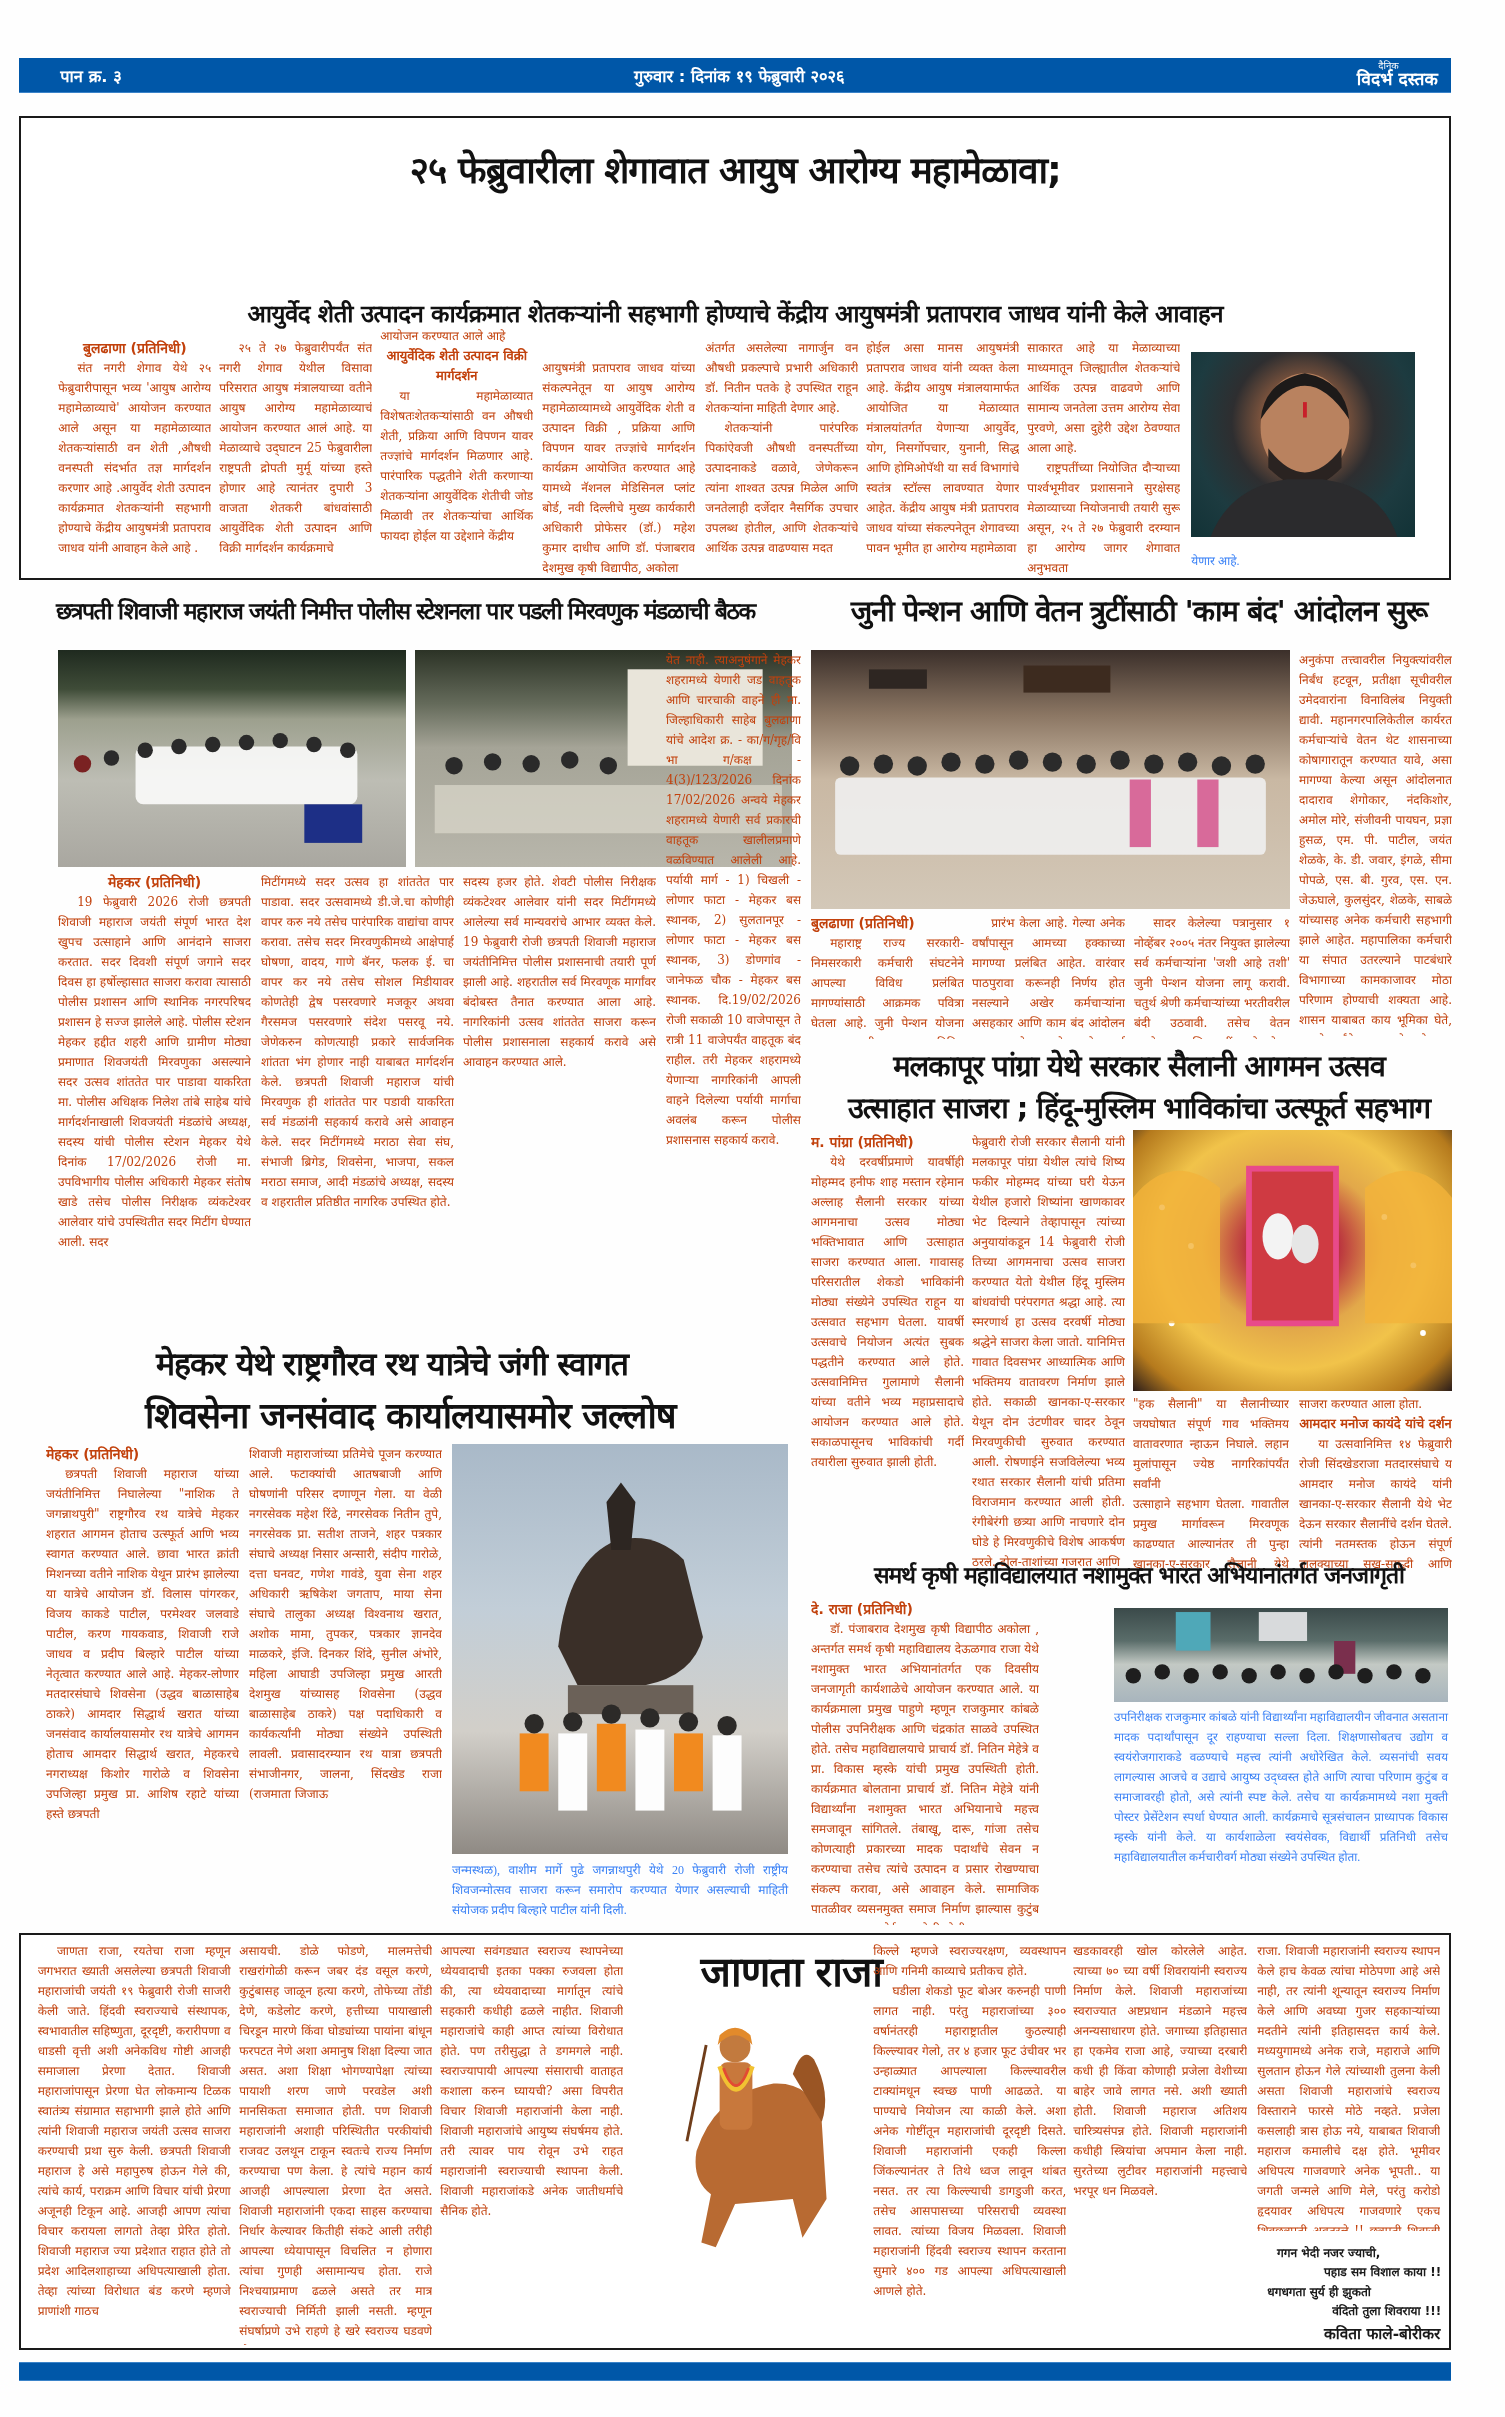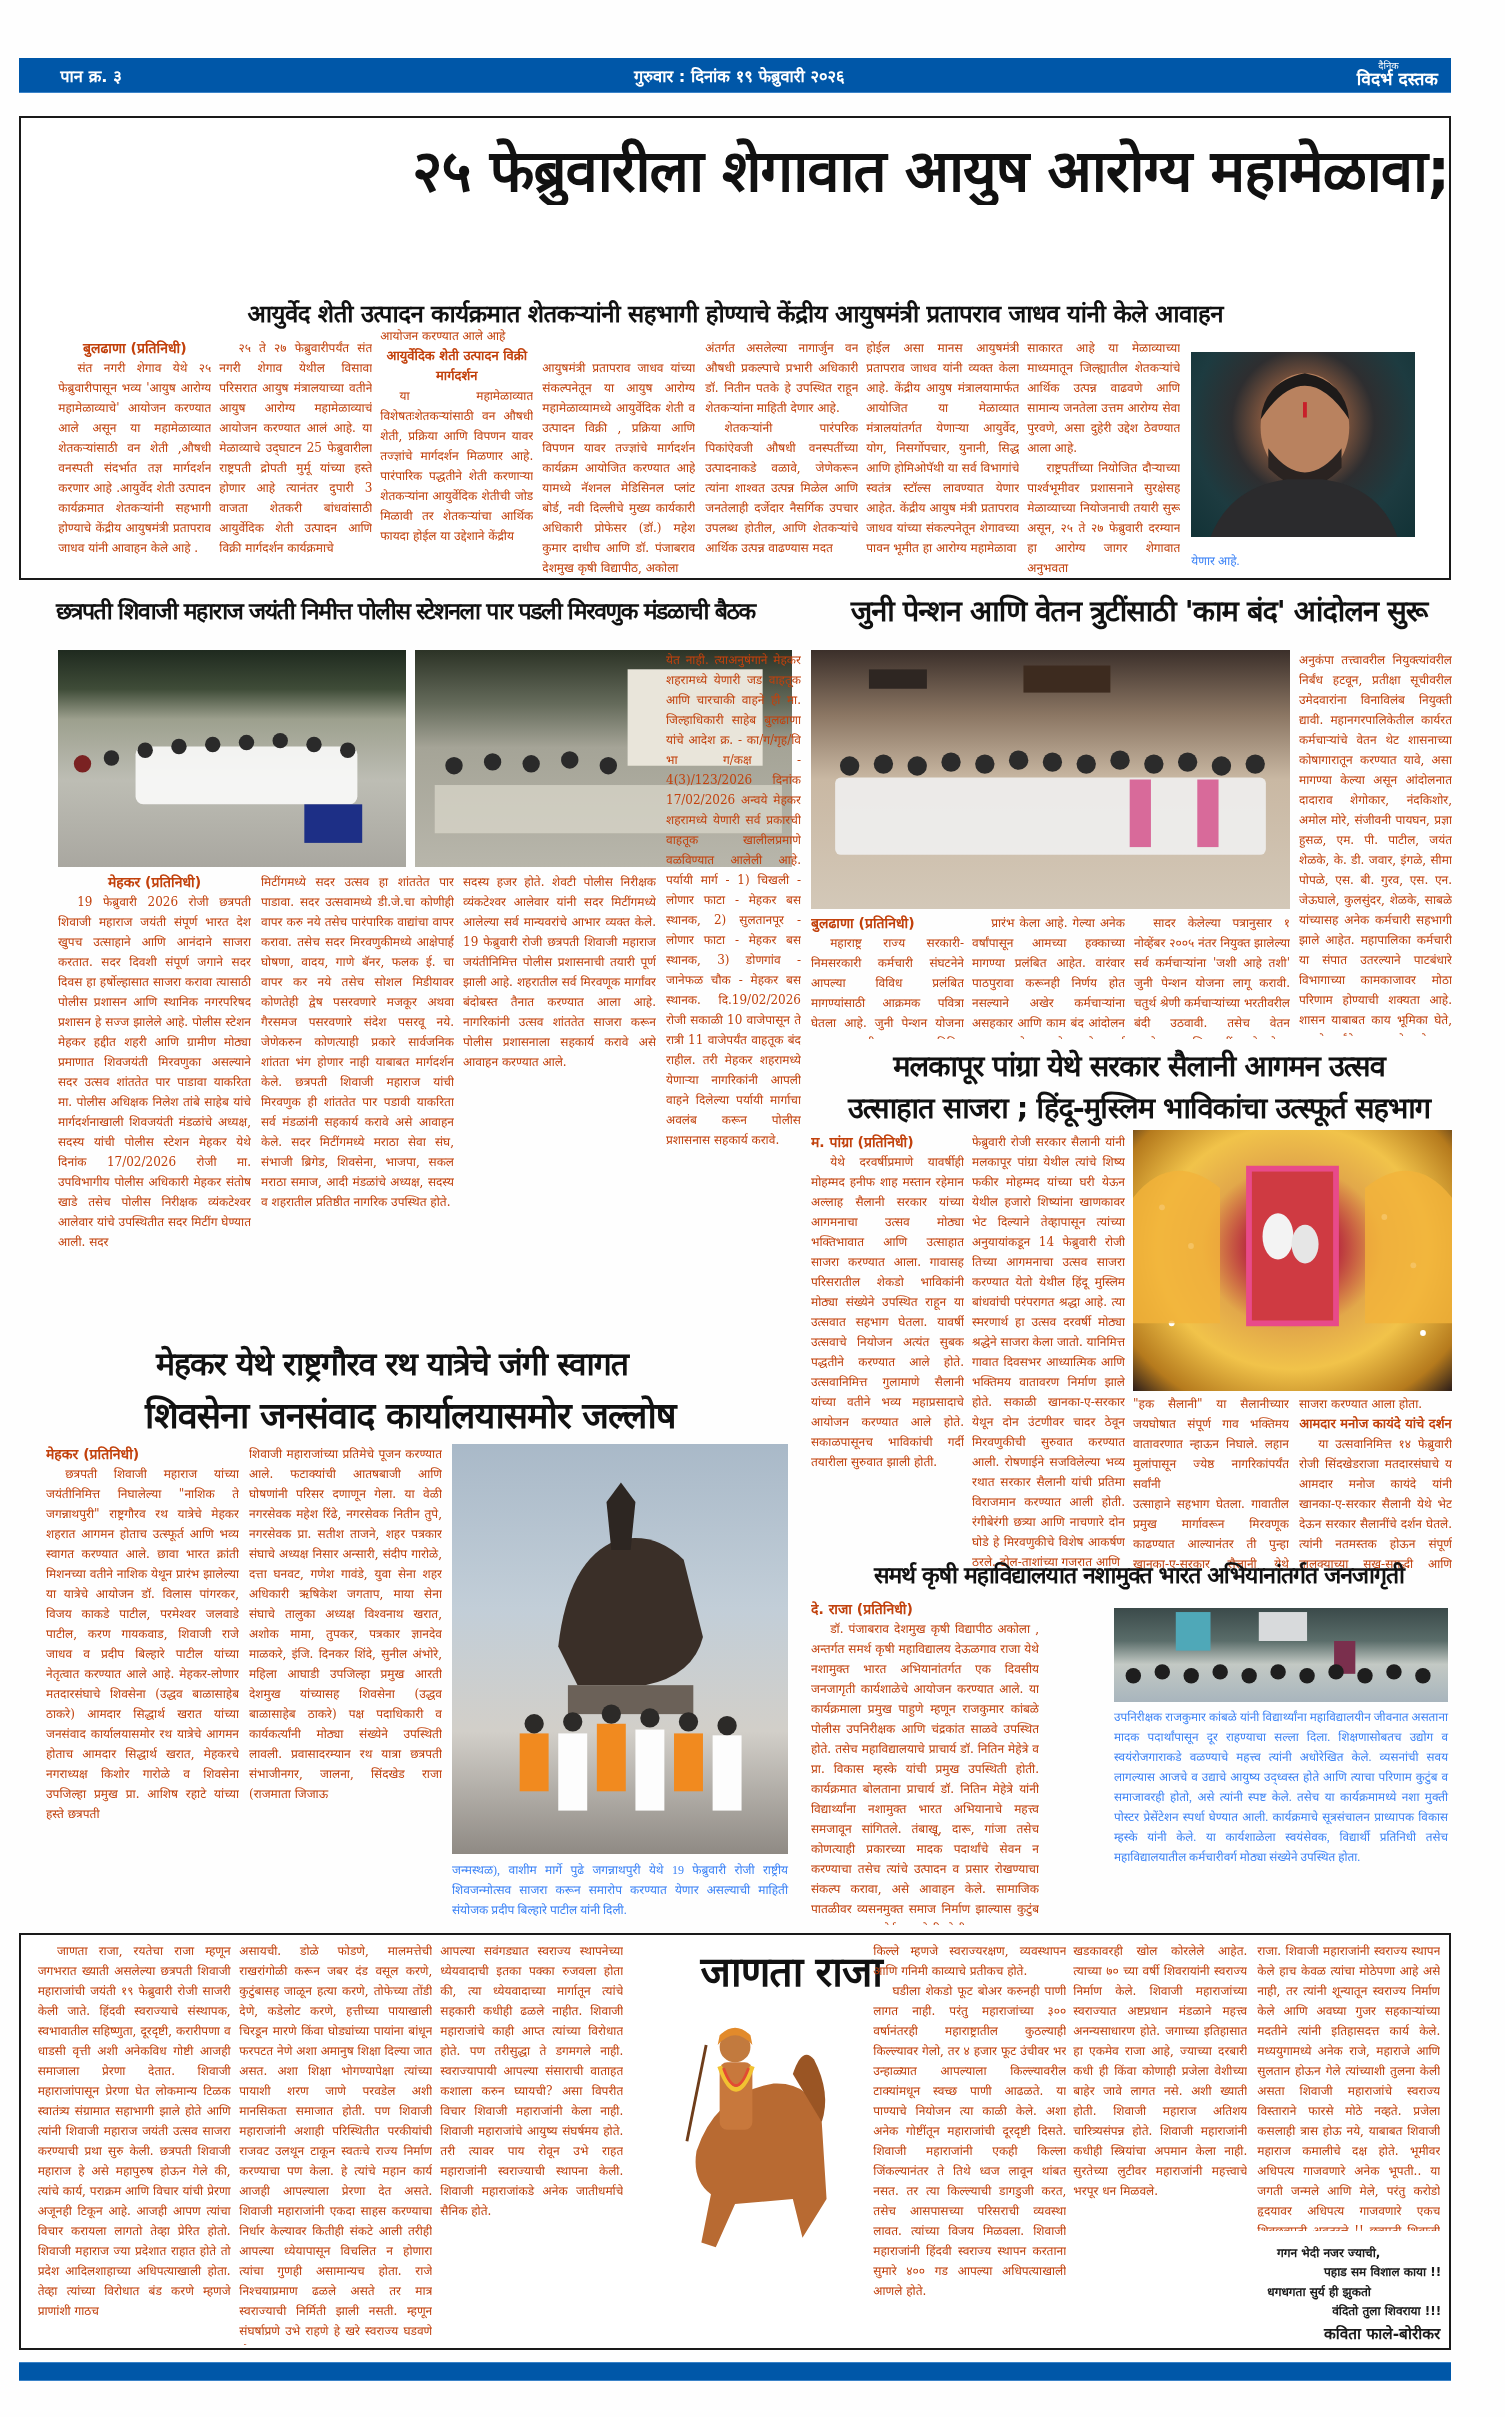--- a/index.html
+++ b/index.html
@@ -29,21 +29,21 @@
 <div class="masthead">
   <span class="page-no">पान क्र. ३</span>
   <span class="date">गुरुवार : दिनांक १९ फेब्रुवारी २०२६</span>
   <span class="paper">
     <span class="daily">दैनिक</span>
     <span class="name">विदर्भ दस्तक</span>
   </span>
 </div>
 
 <div class="box" style="left:19.3px; top:116px; width:1432px; height:464px;">
-  <div class="headline" style="position:absolute; left:0; top:19.3px; width:100%; font-size:58px; line-height:68px;text-align:right;">२५ फेब्रुवारीला शेगावात आयुष आरोग्य महामेळावा;</div>
+  <div class="headline" style="position:absolute; left:0; top:19.3px; width:100%; font-size:37px; line-height:68px;">२५ फेब्रुवारीला शेगावात आयुष आरोग्य महामेळावा;</div>
   <div class="headline" style="position:absolute; left:0; top:180px; width:100%; font-size:24px; line-height:33px; letter-spacing:-0.5px;">आयुर्वेद  शेती उत्पादन कार्यक्रमात शेतकऱ्यांनी सहभागी होण्याचे केंद्रीय आयुषमंत्री प्रतापराव जाधव यांनी केले आवाहन</div>
 
   <div class="col" style="left:37px; top:220px; width:153px; height:238px;">
     <span class="byline" style="text-align:center;">बुलढाणा (प्रतिनिधी)</span>
     <p>संत नगरी शेगाव येथे २५ फेब्रुवारीपासून भव्य 'आयुष आरोग्य महामेळाव्याचे' आयोजन करण्यात आले असून या महामेळाव्यात शेतकऱ्यांसाठी वन शेती ,औषधी वनस्पती संदर्भात तज्ञ मार्गदर्शन करणार आहे .आयुर्वेद शेती उत्पादन कार्यक्रमात शेतकऱ्यांनी सहभागी होण्याचे केंद्रीय आयुषमंत्री प्रतापराव जाधव यांनी आवाहन केले आहे .</p>
   </div>
   <div class="col" style="left:198px; top:220px; width:153px; height:238px;">
     <p>२५ ते २७ फेब्रुवारीपर्यंत संत नगरी शेगाव येथील विसावा परिसरात आयुष मंत्रालयाच्या वतीने आयुष आरोग्य महामेळाव्याचं आयोजन करण्यात आलं आहे. या मेळाव्याचे उद्‌घाटन 25 फेब्रुवारीला राष्ट्रपती द्रोपती मुर्मू यांच्या हस्ते होणार आहे त्यानंतर दुपारी 3 वाजता शेतकरी बांधवांसाठी आयुर्वेदिक शेती उत्पादन आणि विक्री मार्गदर्शन कार्यक्रमाचे</p>
   </div>
   <div class="col" style="left:359px; top:208px; width:153px; height:238px;">
@@ -236,21 +236,21 @@
     <g fill="#2c2a28">
         <circle cx="85" cy="290" r="10"></circle>
         <circle cx="125" cy="288" r="10"></circle>
         <circle cx="165" cy="280" r="10"></circle>
         <circle cx="205" cy="284" r="10"></circle>
         <circle cx="245" cy="288" r="10"></circle>
         <circle cx="285" cy="292" r="10"></circle>
       </g>
   </svg>
 </div>
-<div class="caption" style="left:452px; top:1860px; width:336px;">जन्मस्थळ), वाशीम मार्गे पुढे जगन्नाथपुरी येथे 19 फेब्रुवारी रोजी राष्ट्रीय शिवजन्मोत्सव साजरा करून समारोप करण्यात येणार असल्याची माहिती संयोजक प्रदीप बिल्हारे पाटील यांनी दिली.</div>
+<div class="caption" style="left:452px; top:1860px; width:336px;">जन्मस्थळ), वाशीम मार्गे पुढे जगन्नाथपुरी येथे 20 फेब्रुवारी रोजी राष्ट्रीय शिवजन्मोत्सव साजरा करून समारोप करण्यात येणार असल्याची माहिती संयोजक प्रदीप बिल्हारे पाटील यांनी दिली.</div>
 
 <div class="headline" style="position:absolute; left:801px; top:1556px; width:676px; font-size:23px; line-height:39px; letter-spacing:-1px;">समर्थ कृषी महाविद्यालयात नशामुक्त भारत अभियानांतर्गत जनजागृती</div>
 <div class="col" style="left:811px; top:1599px; width:228px; height:326px;">
   <span class="byline">दे. राजा (प्रतिनिधी)</span>
   <p>डॉ. पंजाबराव देशमुख कृषी विद्यापीठ अकोला , अन्तर्गत समर्थ कृषी महाविद्यालय देऊळगाव राजा येथे नशामुक्त भारत अभियानांतर्गत एक दिवसीय जनजागृती कार्यशाळेचे आयोजन करण्यात आले. या कार्यक्रमाला प्रमुख पाहुणे म्हणून राजकुमार कांबळे पोलीस उपनिरीक्षक आणि चंद्रकांत साळवे उपस्थित होते. तसेच महाविद्यालयाचे प्राचार्य डॉ. नितिन मेहेत्रे व प्रा. विकास म्हस्के यांची प्रमुख उपस्थिती होती. कार्यक्रमात बोलताना प्राचार्य डॉ. नितिन मेहेत्रे यांनी विद्यार्थ्यांना नशामुक्त भारत अभियानाचे महत्त्व समजावून सांगितले. तंबाखू, दारू, गांजा तसेच कोणत्याही प्रकारच्या मादक पदार्थांचे सेवन न करण्याचा तसेच त्यांचे उत्पादन व प्रसार रोखण्याचा संकल्प करावा, असे आवाहन केले. सामाजिक पातळीवर व्यसनमुक्त समाज निर्माण झाल्यास कुटुंब व समाज सक्षम होईल. यावेळी पोलीस</p>
 </div>
 <div class="photo" style="left:1114px; top:1608px; width:334px; height:94px; background: linear-gradient(180deg, #3b4a4a 0%, #5a6d6a 35%, #c3c9c4 60%, #a8b5bd 100%);">
   <svg width="334" height="94" viewBox="0 0 346 97">
     <rect x="64" y="4" width="36" height="40" fill="#4fa8b8"></rect>
     <rect x="150" y="4" width="50" height="30" fill="#d8dadc"></rect>

